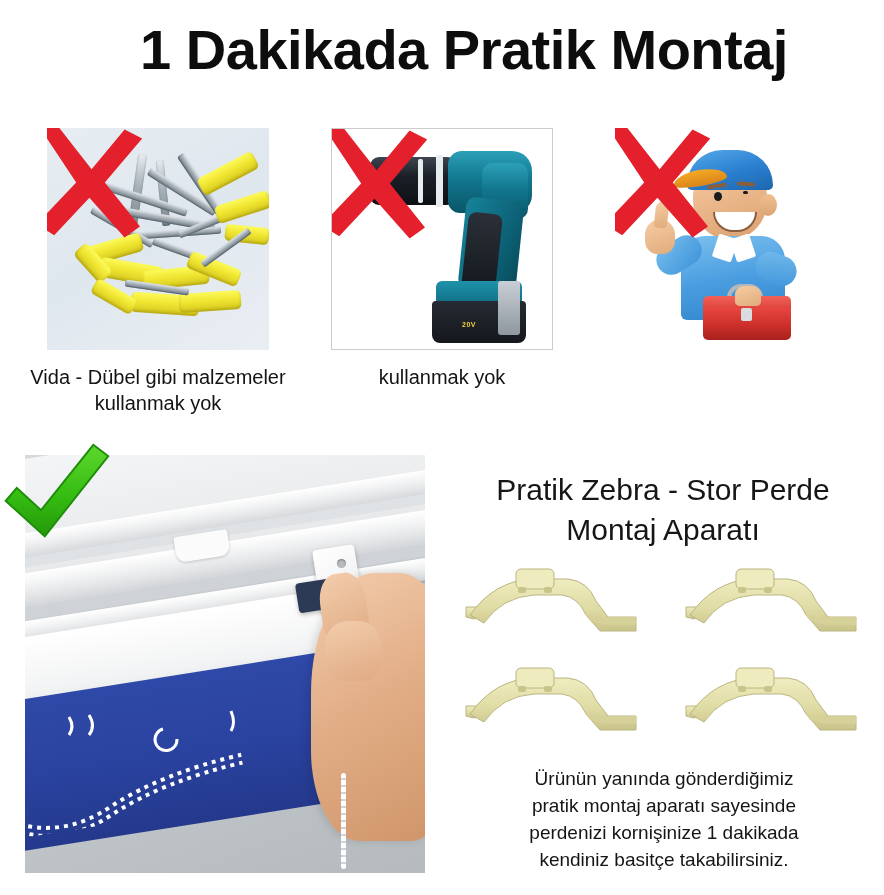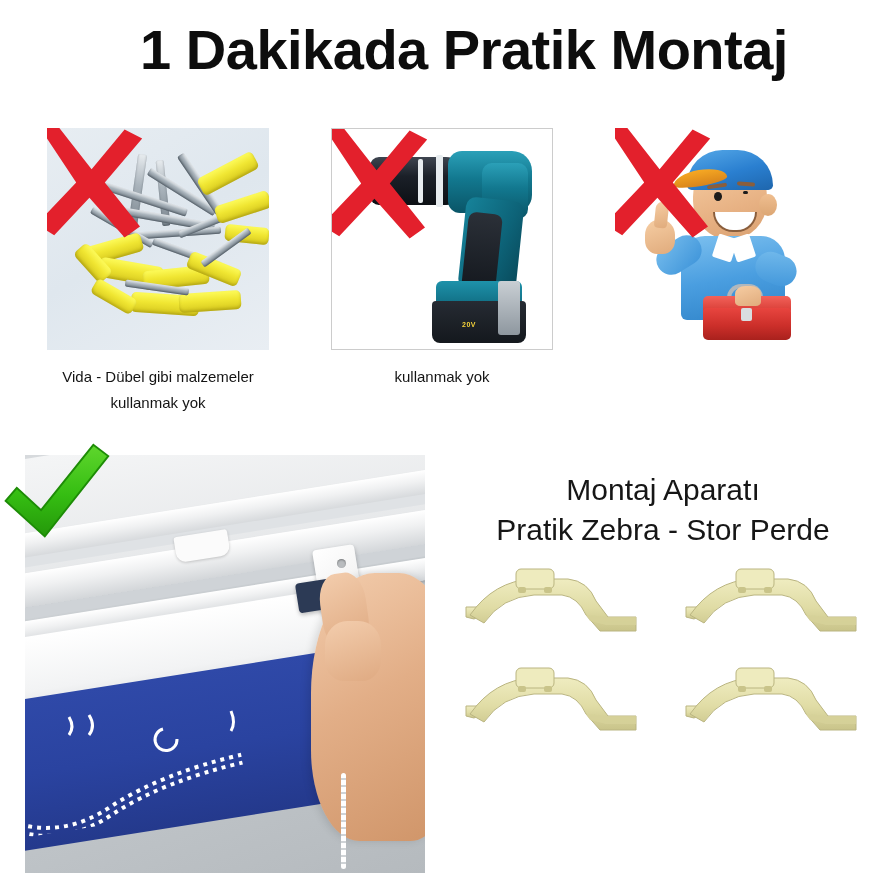--- a/index.html
+++ b/index.html
@@ -70,21 +70,21 @@
     left: -28px;
     width: 132px;
     height: 132px;
     z-index: 6;
     pointer-events: none;
   }
 
   .cap {
     margin-top: 14px;
     text-align: center;
-    font-size: 15px;
+    font-size: 20px;
     line-height: 26px;
     color: #141414;
     font-weight: 400;
     width: 280px;
   }
 
   
   .screws {
     position: absolute;
     inset: 0;
@@ -485,22 +485,22 @@
       <linearGradient id="gchk" x1="0" y1="0" x2="0" y2="1">
         <stop offset="0%" stop-color="#5fd62d"></stop>
         <stop offset="55%" stop-color="#35bd12"></stop>
         <stop offset="100%" stop-color="#24980a"></stop>
       </linearGradient>
     </defs>
     <path d="M6 62 L18 48 L44 72 L100 2 L116 14 L48 100 Z" fill="url(#gchk)" stroke="#1d8c06" stroke-width="2"></path>
   </svg>
 
   <div class="right-head">
+    <div>Pratik Zebra - Stor Perde</div>
     <div>Montaj Aparatı</div>
-    <div>Pratik Zebra - Stor Perde</div>
   </div>
 
   <div class="clip-grid">
     <svg class="clip" viewBox="0 0 190 78">
       <defs>
         <linearGradient id="cg1" x1="0" y1="0" x2="0" y2="1">
           <stop offset="0%" stop-color="#efecc0"></stop>
           <stop offset="55%" stop-color="#e0dca5"></stop>
           <stop offset="100%" stop-color="#c9c48a"></stop>
         </linearGradient>
@@ -531,14 +531,20 @@
     <svg class="clip" viewBox="0 0 190 78">
       <path d="M6 50 L6 40 L26 40 L22 48 L14 52 Z" fill="url(#cg1)" stroke="#bab581" stroke-width="1"></path>
       <path d="M10 48 Q 34 14 72 12 L108 12 Q 128 14 136 34 L148 50 L176 50 L176 64 L140 64 L126 48 Q 118 30 102 28 L74 28 Q 42 30 24 56 Z" fill="url(#cg1)" stroke="#bab581" stroke-width="1"></path>
       <rect x="56" y="2" width="38" height="20" rx="5" fill="#eeebbe" stroke="#bab581" stroke-width="1"></rect>
       <rect x="58" y="20" width="8" height="6" rx="2" fill="#c9c48a"></rect>
       <rect x="84" y="20" width="8" height="6" rx="2" fill="#c9c48a"></rect>
       <path d="M126 48 L148 50 L176 50 L176 58 L146 58 L130 54 Z" fill="#d6d199" opacity="0.85"></path>
     </svg>
   </div>
 
+  <div class="right-para">
+    <div>Ürünün yanında  gönderdiğimiz</div>
+    <div>pratik montaj aparatı sayesinde</div>
+    <div>perdenizi kornişinize 1 dakikada</div>
+    <div>kendiniz basitçe takabilirsiniz.</div>
+  </div>
 
 </div>
 
 </body></html>

